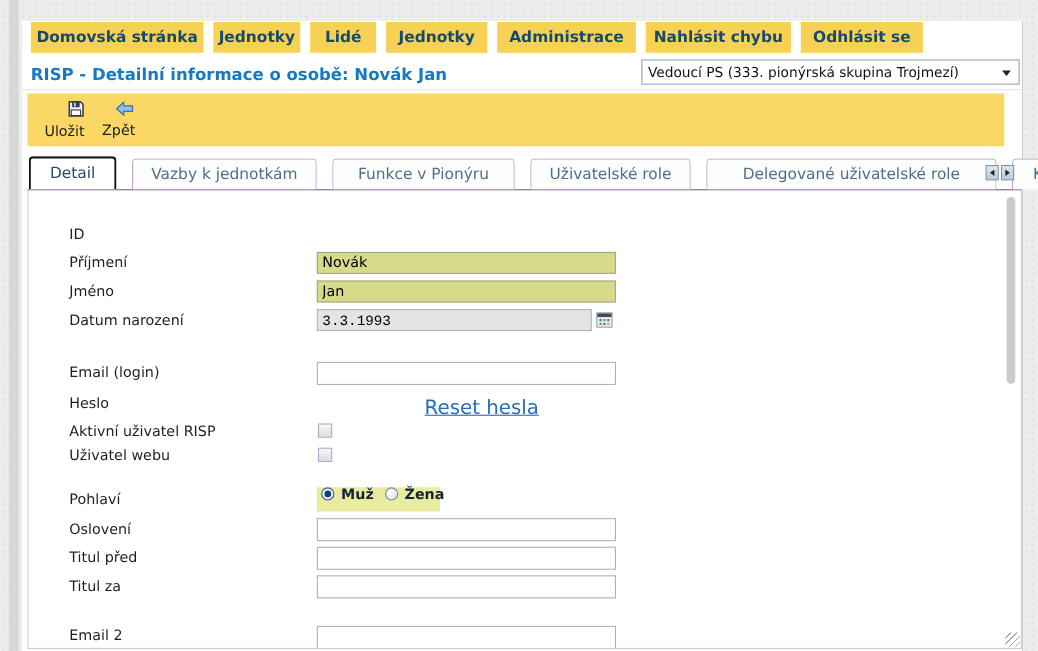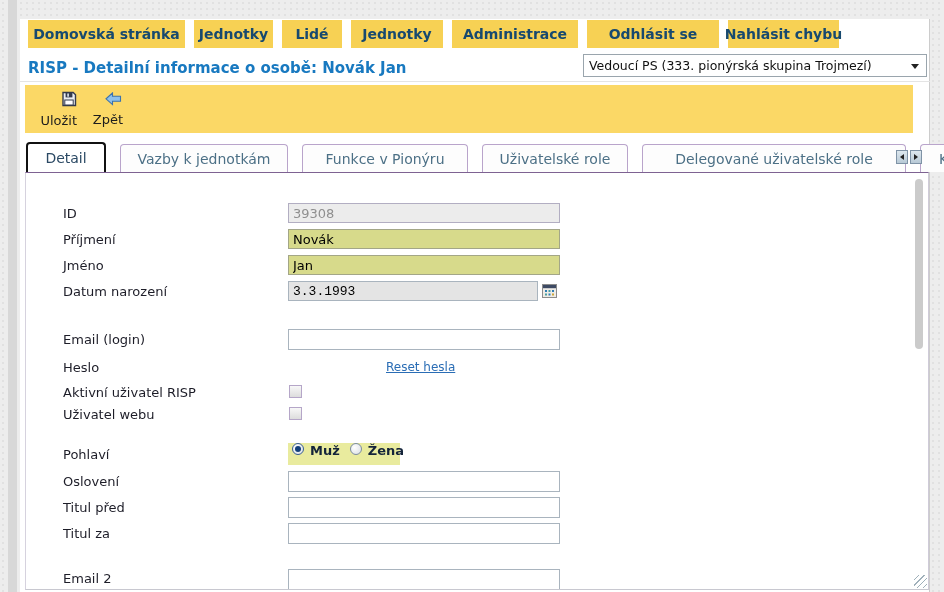--- a/index.html
+++ b/index.html
@@ -95,21 +95,21 @@
   .flabel { position:absolute; left:37px; font-size:13px; color:#1d1d28; white-space:nowrap; }
   .finput {
     position:absolute; left:262px; width:272px; height:21px;
     border:1px solid #a9b4be; background:#fff; color:#000;
     font-family:"DejaVu Sans","Liberation Sans",sans-serif; font-size:13px; padding:1px 4px;
   }
   .finput.readonly { background:#ececec; color:#8f8f8f; border-color:#b2aec2; }
   .finput.required { background:#d7da8b; border-color:#a3a687; }
   .finput.datefld  { background:#e4e4e4; width:250px;font-family:Liberation Mono, monospace; }
   .cal-btn { position:absolute; left:516px; width:16px; height:16px; cursor:pointer; }
-  .reset-link { position:absolute; left:360px; top:187px; font-size:12px; color:#2a6db5; text-decoration:underline; cursor:pointer; }
+  .reset-link { position:absolute; left:360px; top:187px; font-size:18px; color:#2a6db5; text-decoration:underline; cursor:pointer; }
   .cbx {
     position:absolute; left:263px; width:13px; height:13px;
     border:1px solid #b5a6c8; background:linear-gradient(#f8f8f8,#dcdcdc); cursor:pointer;
   }
   .gender-strip {
     position:absolute; left:262px; top:270px; width:112px; height:22px;
     background:#e9eb9e; display:flex; align-items:flex-start; gap:6px; padding-left:4px;
   }
   .radio {
     width:12px; height:12px; border-radius:50%;
@@ -131,22 +131,22 @@
 <div class="left-strip"></div>
 
 <div class="page">
 
   <div class="nav">
     <div class="nav-btn">Domovská stránka</div>
     <div class="nav-btn">Jednotky</div>
     <div class="nav-btn">Lidé</div>
     <div class="nav-btn">Jednotky</div>
     <div class="nav-btn">Administrace</div>
+    <div class="nav-btn">Nahlásit chybu</div>
     <div class="nav-btn">Odhlásit se</div>
-    <div class="nav-btn">Nahlásit chybu</div>
   </div>
 
   <div class="page-title">RISP - Detailní informace o osobě: Novák Jan</div>
   <div class="role-select">
     <span>Vedoucí PS (333. pionýrská skupina Trojmezí)</span>
     <span class="caret-down"></span>
   </div>
   <div class="title-sep"></div>
 
   <div class="toolbar">
@@ -182,21 +182,20 @@
   <div class="tab-scroll-btn left">
       <span class="tri-left"></span>
     </div>
   <div class="tab-scroll-btn right">
       <span class="tri-right"></span>
     </div>
 
   <div class="panel">
 
     <span class="flabel" style="top:33px">ID</span>
-    <input class="finput readonly" style="top: 30px; height: 20px;" readonly="" value="39308">
 
     <span class="flabel" style="top:59px">Příjmení</span>
     <input class="finput required" style="top: 56px; height: 20px;" value="Novák">
 
     <span class="flabel" style="top:85px">Jméno</span>
     <input class="finput required" style="top: 82px; height: 20px;" value="Jan">
 
     <span class="flabel" style="top:111px">Datum narození</span>
     <input class="finput datefld" style="top: 108px; height: 20px;" value="3.3.1993">
     <span class="cal-btn" style="top:110px">

